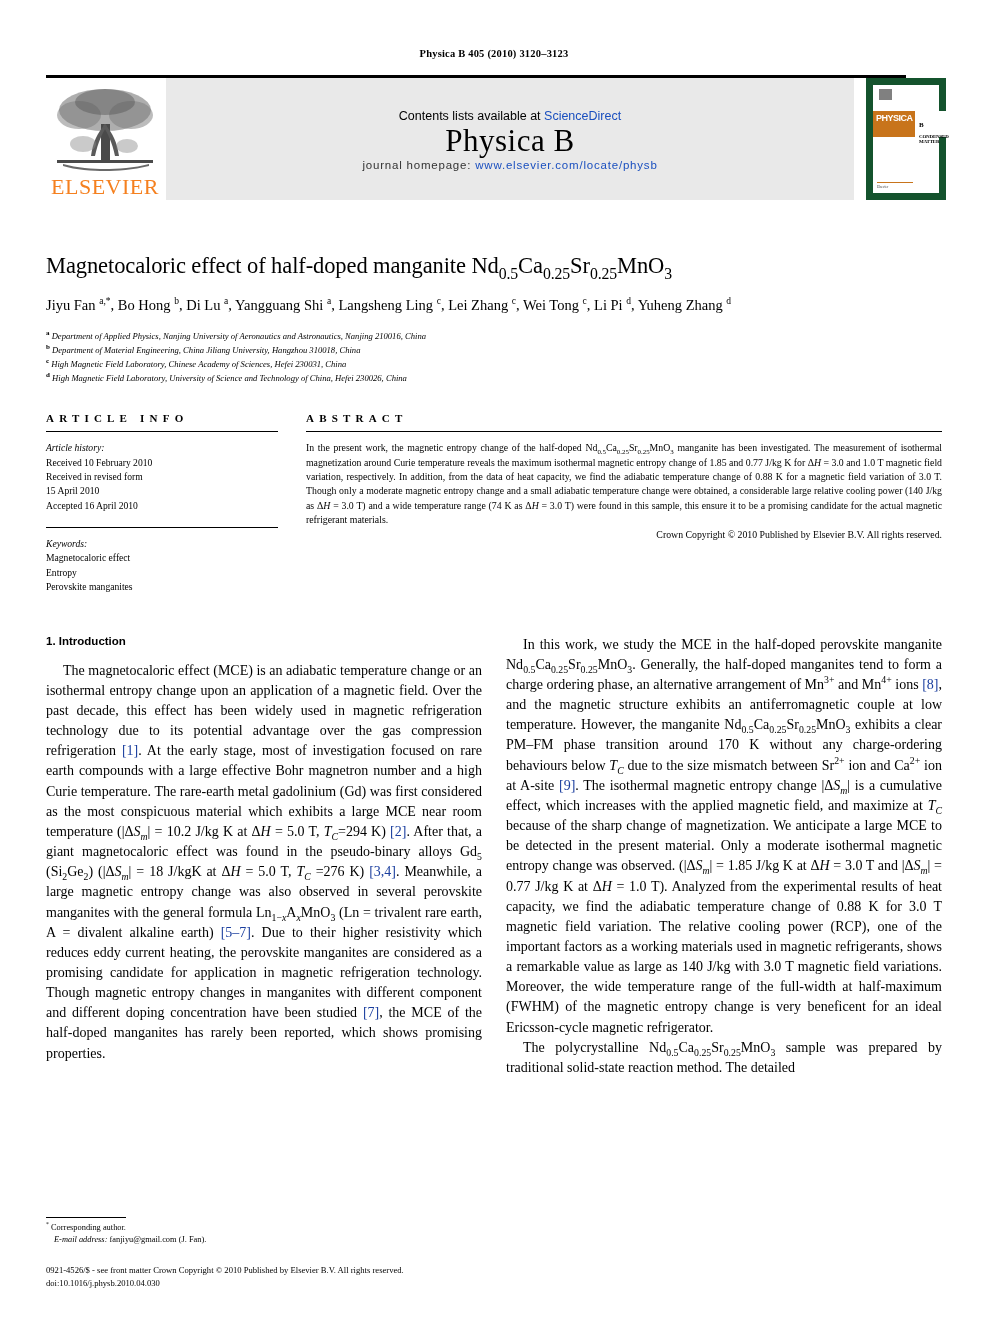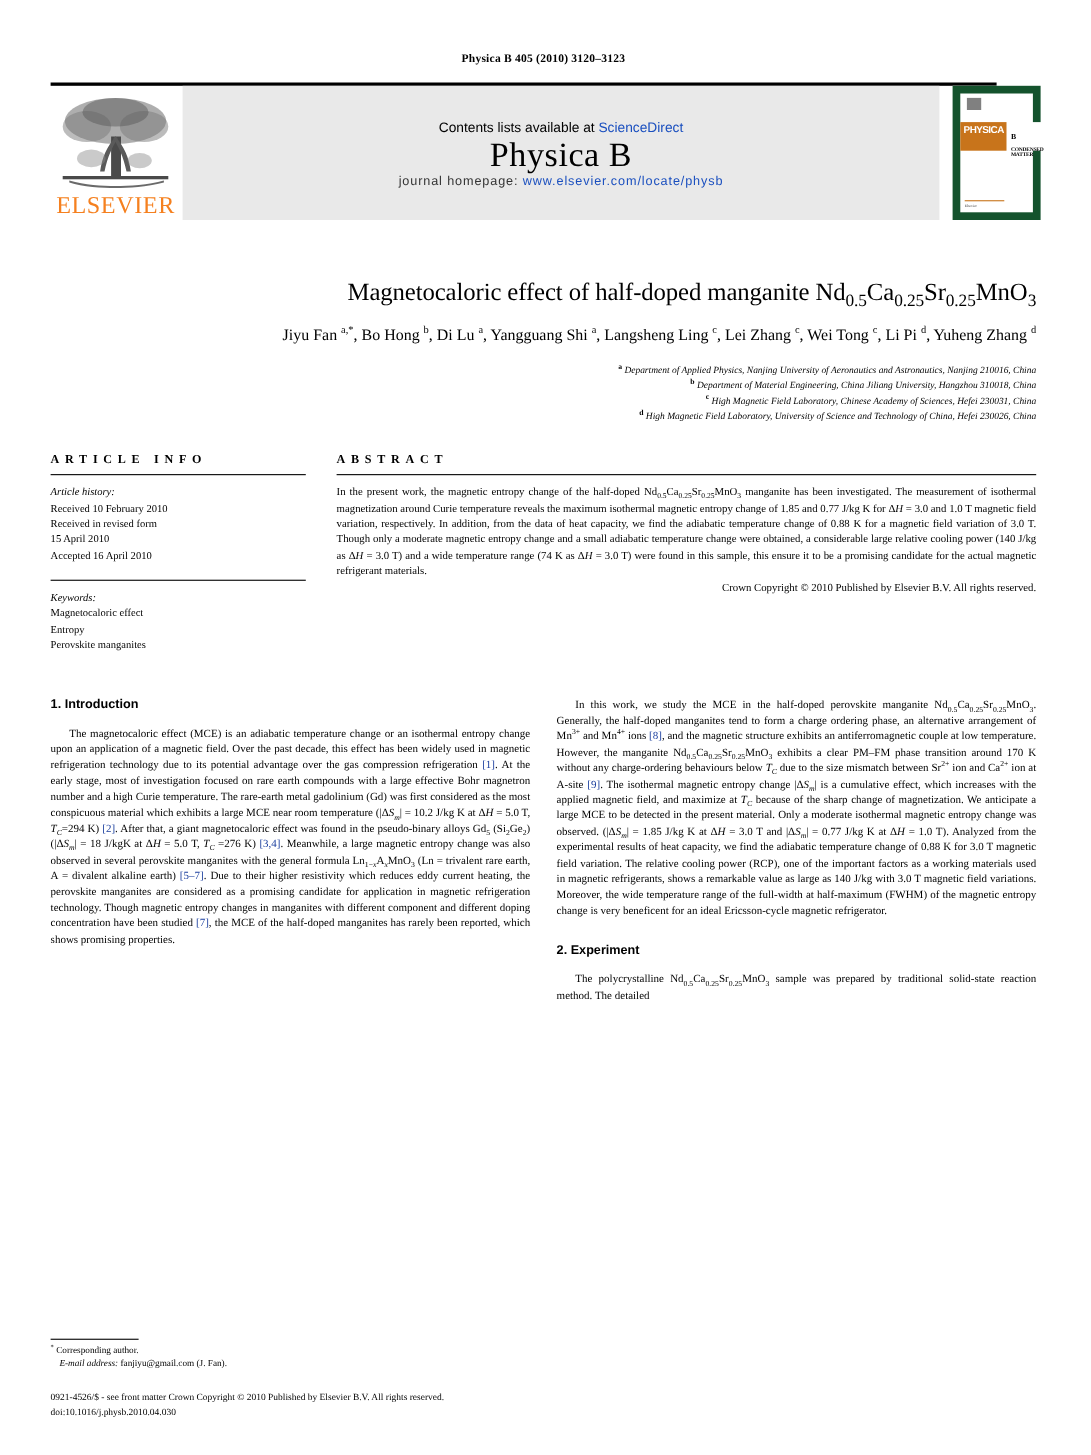--- a/index.html
+++ b/index.html
@@ -97,21 +97,21 @@
   .cov-b { font-size: 7px; font-weight: bold; }
   .cov-cm { font-size: 5px; font-weight: bold; letter-spacing: -.2px; display: block; margin-top: 3px; }
   .cov-body { flex: 1; }
   .cov-foot { height: 26px; border-top: 0; display: flex; align-items: flex-end; padding: 0 4px 3px 4px; }
   .cov-foot-l { flex: 0 0 40px; }
   .cov-rule { height: 1px; background: #C8741B; width: 36px; margin-bottom: 2px; }
   .cov-tiny { font-size: 3.6px; color: #444; letter-spacing: -.1px; line-height: 1.4; }
   .cov-tiny2 { font-size: 3.6px; color: #444; }
 
   
-  .title-block { margin-top: 52px; text-align: right; }
+  .title-block { margin-top: 52px; }
   h1.paper-title {
     font-family: "Liberation Serif", serif;
     font-size: 22.5px;
     font-weight: normal;
     margin: 0 0 16px 0;
     line-height: 1.22;
     letter-spacing: -0.1px;
   }
   .authors {
     font-size: 14.5px;
@@ -156,21 +156,21 @@
   }
   .bcol { flex: 1 1 0; }
   h2.section {
     font-family: Liberation Sans, sans-serif;
     font-size: 11.5px;
     font-weight: bold;
     margin: 0 0 14px 0;
   }
   h2.section.gap { margin-top: 22px; }
   .para {
-    font-size: 10px;
+    font-size: 14px;
     line-height: 1.44;
     text-align: justify;
     text-indent: 17px;
     margin: 0 0 0 0;
     hyphens: auto;
   }
   .ref { color: #1a3e9e; }
   sub, sup { font-size: 70%; line-height: 0; }
   .it { font-style: italic; }
 
@@ -295,21 +295,20 @@
 
   </div>
 
   <div class="body-cols">
     <div class="bcol">
       <h2 class="section">1. Introduction</h2>
       <p class="para">The magnetocaloric effect (MCE) is an adiabatic temperature change or an isothermal entropy change upon an application of a magnetic field. Over the past decade, this effect has been widely used in magnetic refrigeration technology due to its potential advantage over the gas compression refrigeration <span class="ref">[1]</span>. At the early stage, most of investigation focused on rare earth compounds with a large effective Bohr magnetron number and a high Curie temperature. The rare-earth metal gadolinium (Gd) was first considered as the most conspicuous material which exhibits a large MCE near room temperature (|Δ<span class="it">S<sub>m</sub></span>| = 10.2 J/kg K at Δ<span class="it">H</span> = 5.0 T, <span class="it">T<sub>C</sub></span>=294 K) <span class="ref">[2]</span>. After that, a giant magnetocaloric effect was found in the pseudo-binary alloys Gd<sub>5</sub> (Si<sub>2</sub>Ge<sub>2</sub>) (|Δ<span class="it">S<sub>m</sub></span>| = 18 J/kgK at Δ<span class="it">H</span> = 5.0 T, <span class="it">T<sub>C</sub></span> =276 K) <span class="ref">[3,4]</span>. Meanwhile, a large magnetic entropy change was also observed in several perovskite manganites with the general formula Ln<sub>1−<span class="it">x</span></sub>A<sub><span class="it">x</span></sub>MnO<sub>3</sub> (Ln = trivalent rare earth, A = divalent alkaline earth) <span class="ref">[5–7]</span>. Due to their higher resistivity which reduces eddy current heating, the perovskite manganites are considered as a promising candidate for application in magnetic refrigeration technology. Though magnetic entropy changes in manganites with different component and different doping concentration have been studied <span class="ref">[7]</span>, the MCE of the half-doped manganites has rarely been reported, which shows promising properties.</p>
     </div>
     <div class="bcol">
       <p class="para">In this work, we study the MCE in the half-doped perovskite manganite Nd<sub>0.5</sub>Ca<sub>0.25</sub>Sr<sub>0.25</sub>MnO<sub>3</sub>. Generally, the half-doped manganites tend to form a charge ordering phase, an alternative arrangement of Mn<sup>3+</sup> and Mn<sup>4+</sup> ions <span class="ref">[8]</span>, and the magnetic structure exhibits an antiferromagnetic couple at low temperature. However, the manganite Nd<sub>0.5</sub>Ca<sub>0.25</sub>Sr<sub>0.25</sub>MnO<sub>3</sub> exhibits a clear PM–FM phase transition around 170 K without any charge-ordering behaviours below <span class="it">T<sub>C</sub></span> due to the size mismatch between Sr<sup>2+</sup> ion and Ca<sup>2+</sup> ion at A-site <span class="ref">[9]</span>. The isothermal magnetic entropy change |Δ<span class="it">S<sub>m</sub></span>| is a cumulative effect, which increases with the applied magnetic field, and maximize at <span class="it">T<sub>C</sub></span> because of the sharp change of magnetization. We anticipate a large MCE to be detected in the present material. Only a moderate isothermal magnetic entropy change was observed. (|Δ<span class="it">S<sub>m</sub></span>| = 1.85 J/kg K at Δ<span class="it">H</span> = 3.0 T and |Δ<span class="it">S<sub>m</sub></span>| = 0.77 J/kg K at Δ<span class="it">H</span> = 1.0 T). Analyzed from the experimental results of heat capacity, we find the adiabatic temperature change of 0.88 K for 3.0 T magnetic field variation. The relative cooling power (RCP), one of the important factors as a working materials used in magnetic refrigerants, shows a remarkable value as large as 140 J/kg with 3.0 T magnetic field variations. Moreover, the wide temperature range of the full-width at half-maximum (FWHM) of the magnetic entropy change is very beneficent for an ideal Ericsson-cycle magnetic refrigerator.</p>
-      <h2 class="section gap">2. Experiment</h2>
       <p class="para">The polycrystalline Nd<sub>0.5</sub>Ca<sub>0.25</sub>Sr<sub>0.25</sub>MnO<sub>3</sub> sample was prepared by traditional solid-state reaction method. The detailed</p>
     </div>
   </div>
 
   <div class="footer">
     <div class="foot-rule"></div>
     <div class="foot-note">
       <div><sup>*</sup> <span>Corresponding author.</span></div>
       <div style="padding-left:8px"><span class="em">E-mail address:</span> <span>fanjiyu@gmail.com (J. Fan).</span></div>
     </div>

